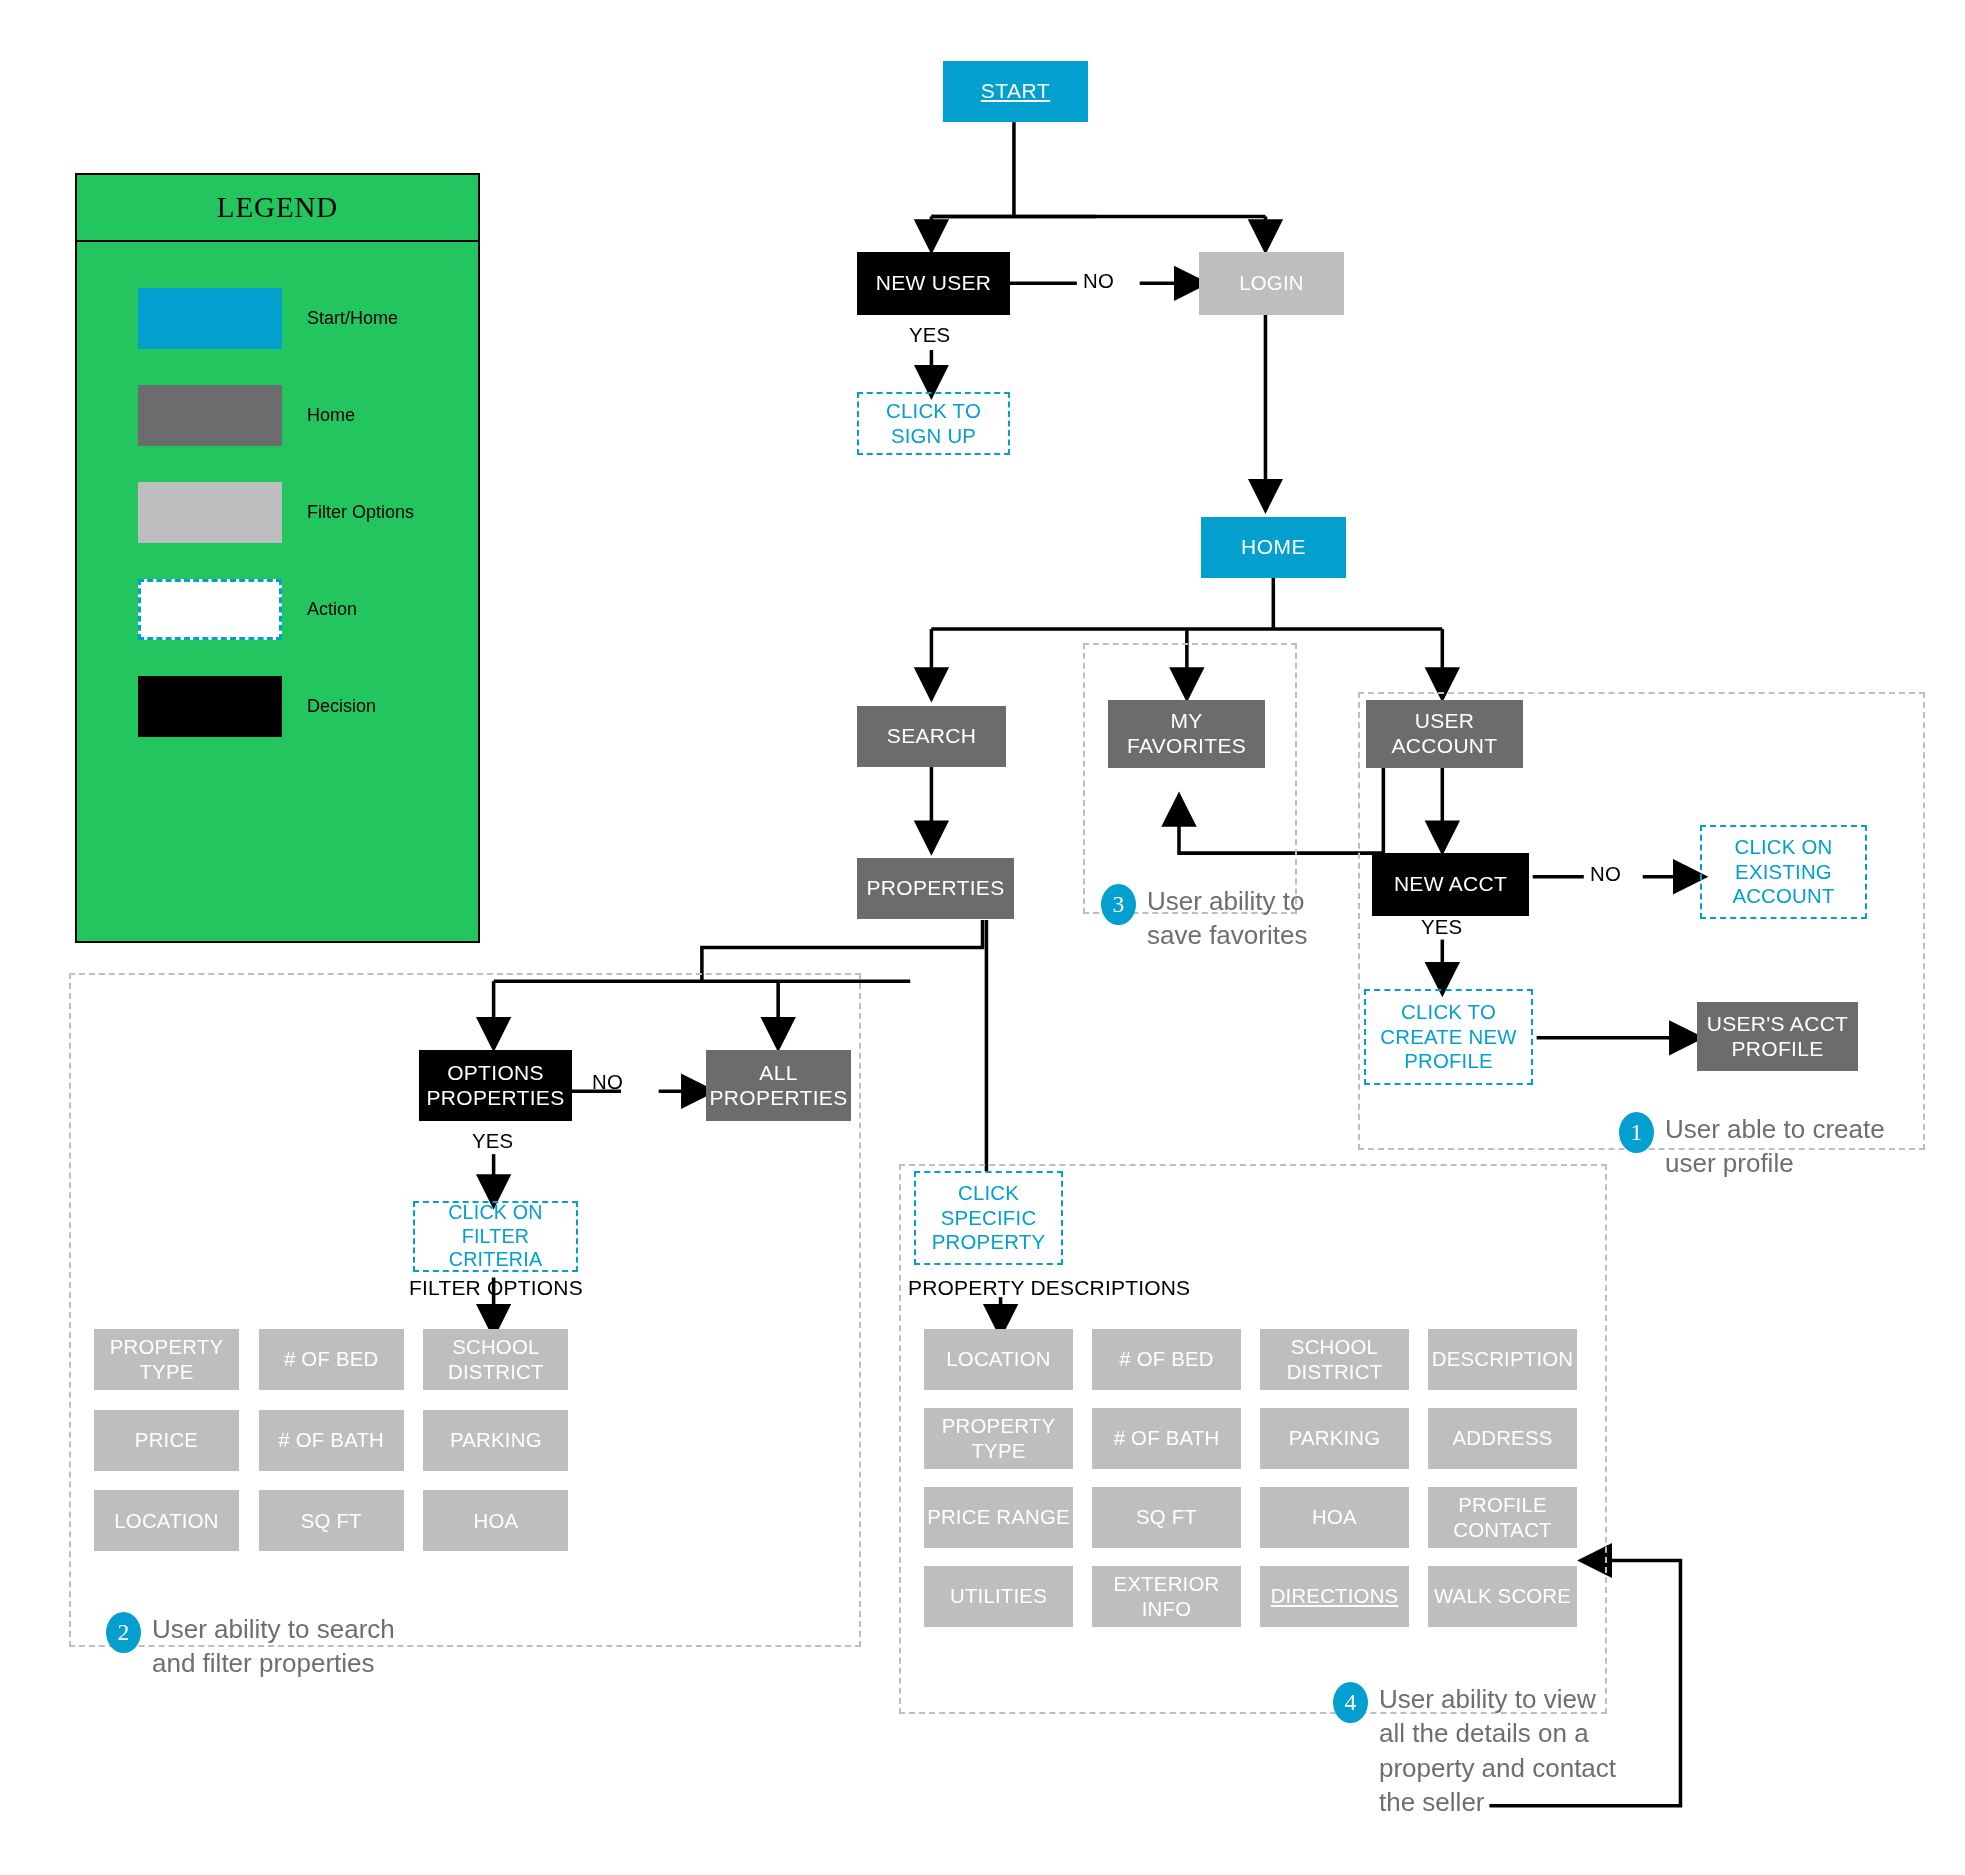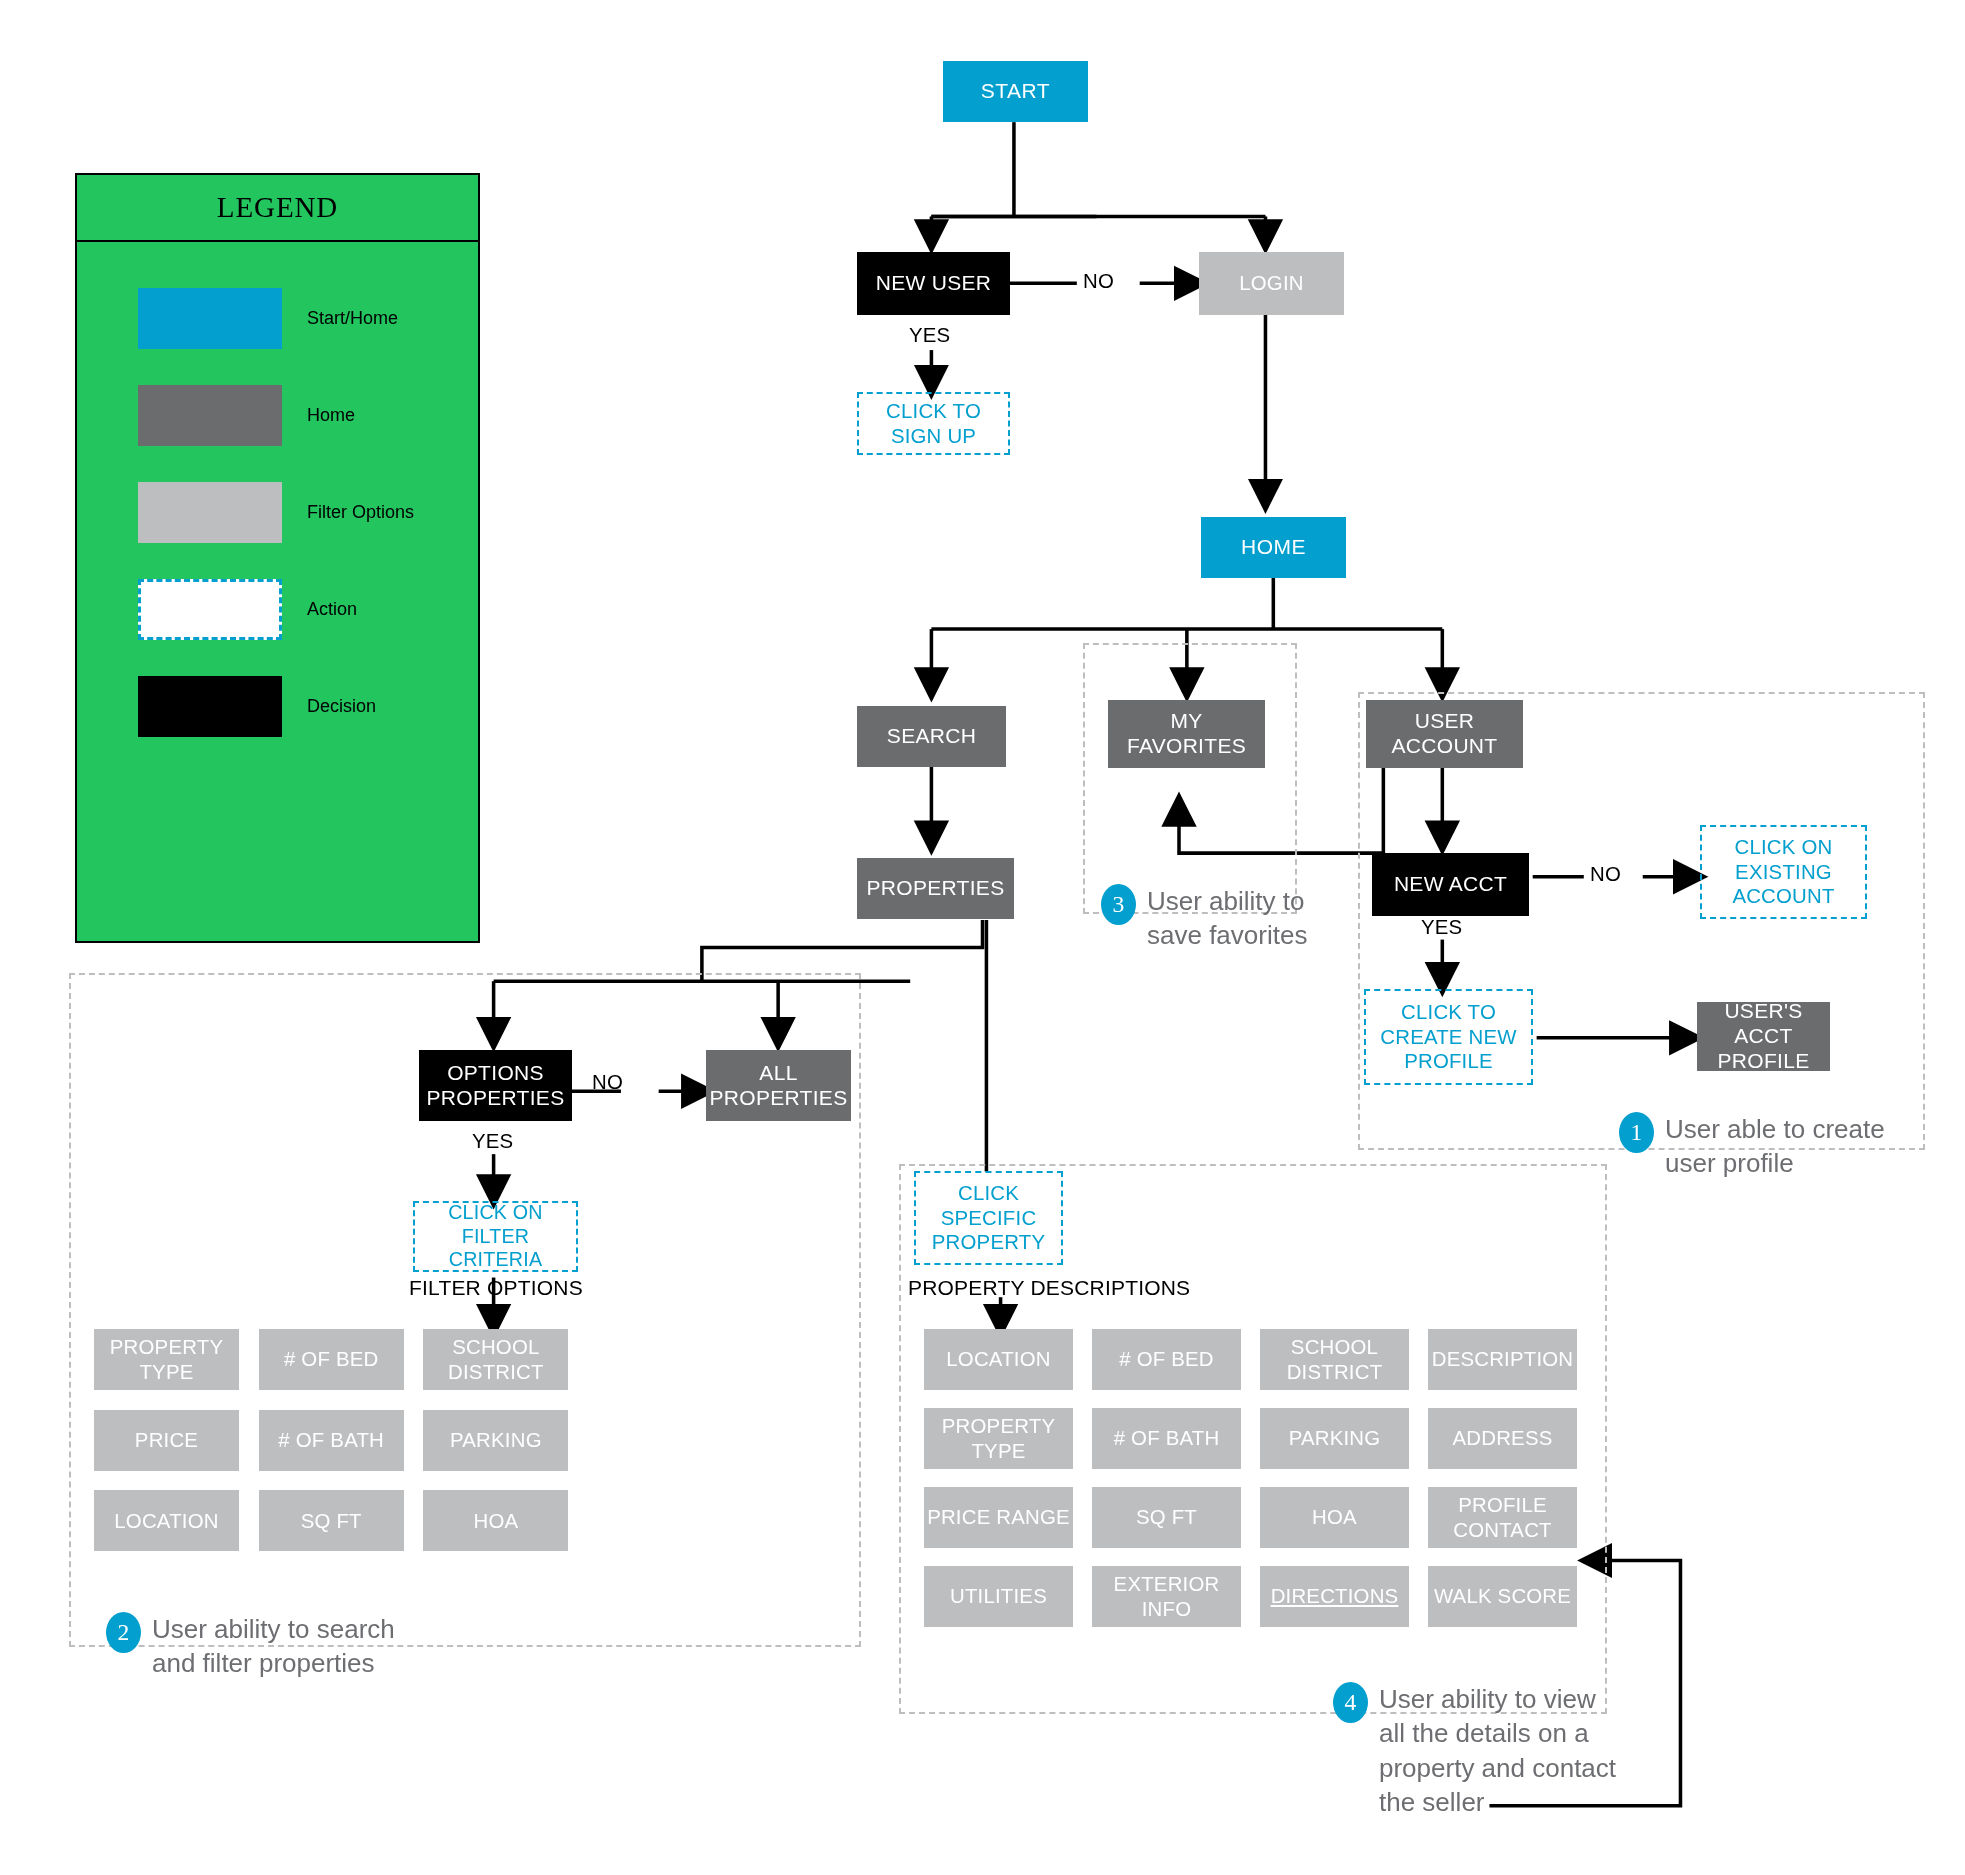--- a/index.html
+++ b/index.html
@@ -143,21 +143,21 @@
         <div class="sw action"></div>
         <div class="lg-label">Action</div>
       </div>
       <div class="lg-row">
         <div class="sw decision"></div>
         <div class="lg-label">Decision</div>
       </div>
     </div>
   </div>
 
-  <div class="node n-start" style="left:943px;top:61px;width:145px;height:61px;">START</div>
+  <div class="node n-start" style="left:943px;top:61px;width:145px;height:61px;text-decoration:underline;">START</div>
 
   <div class="node n-decision" style="left:857px;top:252px;width:153px;height:63px;">NEW USER</div>
 
   <div class="node n-filter" style="left:1199px;top:252px;width:145px;height:63px;">LOGIN</div>
 
   <div class="n-action" style="left:857px;top:392px;width:153px;height:63px;">
     <span class="abox"></span>
     <span style="white-space:pre-line;position:relative;">CLICK TO
 SIGN UP</span>
   </div>
@@ -183,21 +183,21 @@
 ACCOUNT</span>
   </div>
 
   <div class="n-action" style="left:1364px;top:989px;width:169px;height:96px;">
     <span class="abox"></span>
     <span style="white-space:pre-line;position:relative;">CLICK TO
 CREATE NEW
 PROFILE</span>
   </div>
 
-  <div class="node n-page" style="left:1697px;top:1002px;width:133px;height:69px;white-space:pre-line;">USER'S ACCT
+  <div class="node n-page" style="left:1697px;top:1002px;width:161px;height:69px;white-space:pre-line;">USER'S ACCT
 PROFILE</div>
 
   <div class="node n-decision" style="left:419px;top:1050px;width:153px;height:71px;white-space:pre-line;">OPTIONS
 PROPERTIES</div>
 
   <div class="node n-page" style="left:706px;top:1050px;width:145px;height:71px;white-space:pre-line;">ALL
 PROPERTIES</div>
 
   <div class="n-action" style="left:413px;top:1201px;width:165px;height:71px;font-size:19.7px;">
     <span class="abox"></span>

